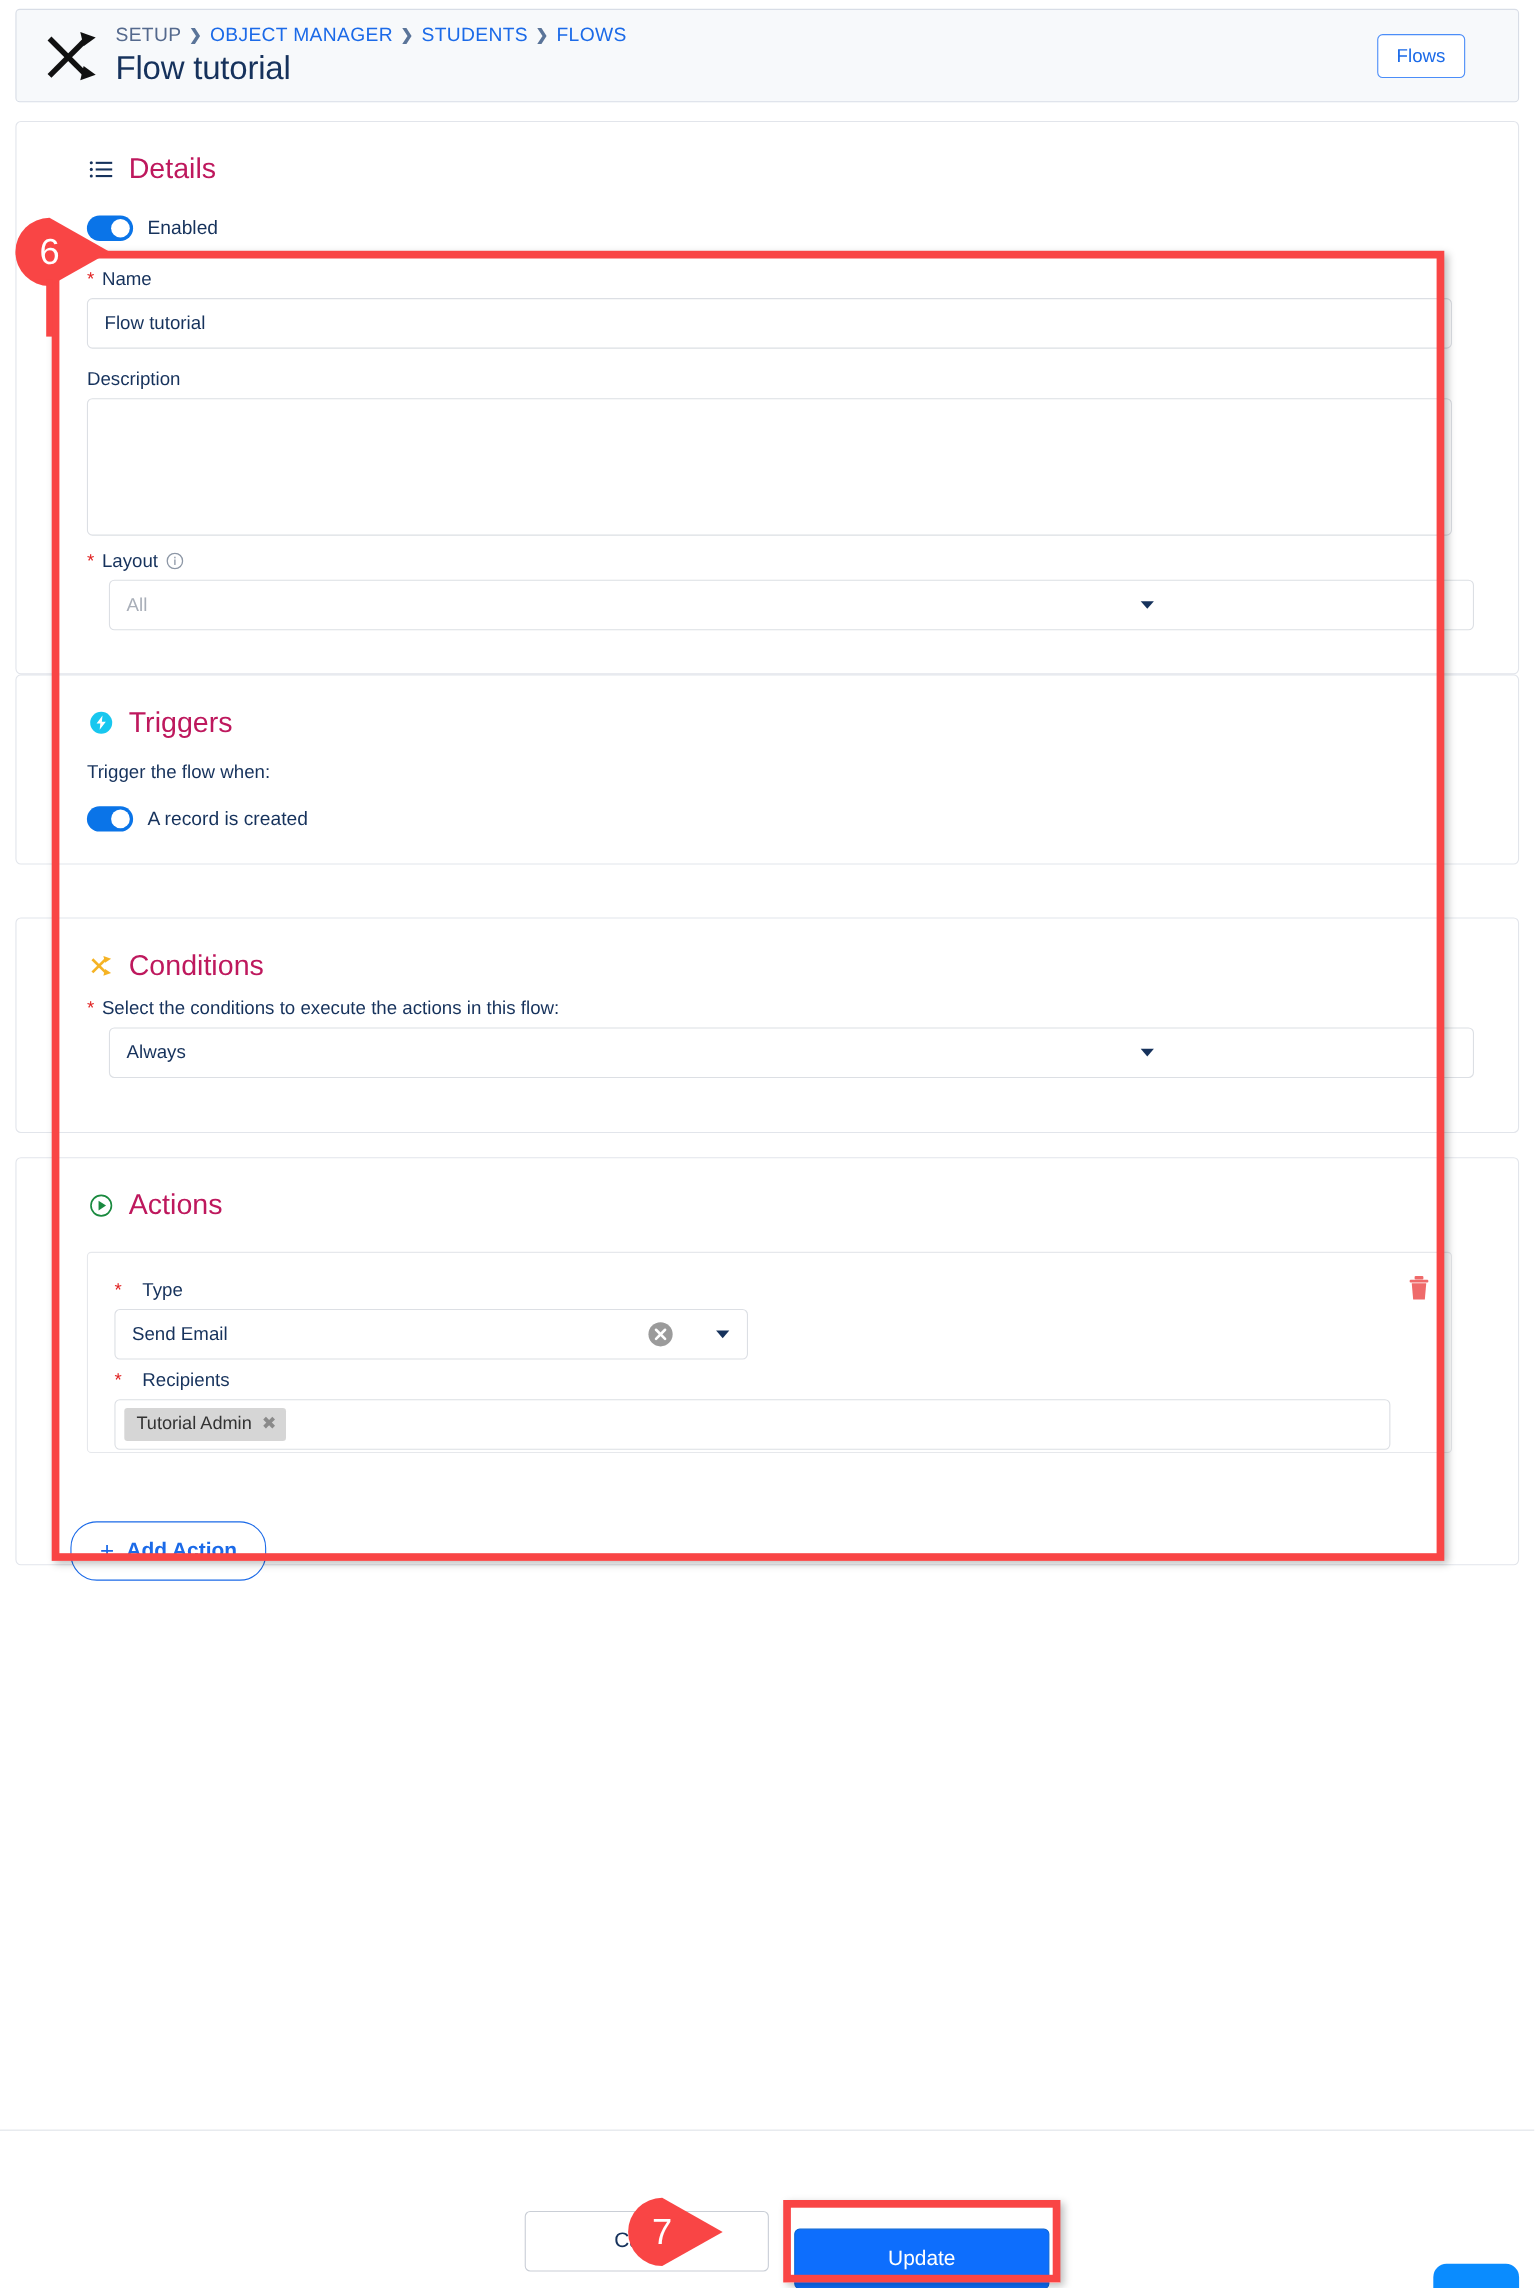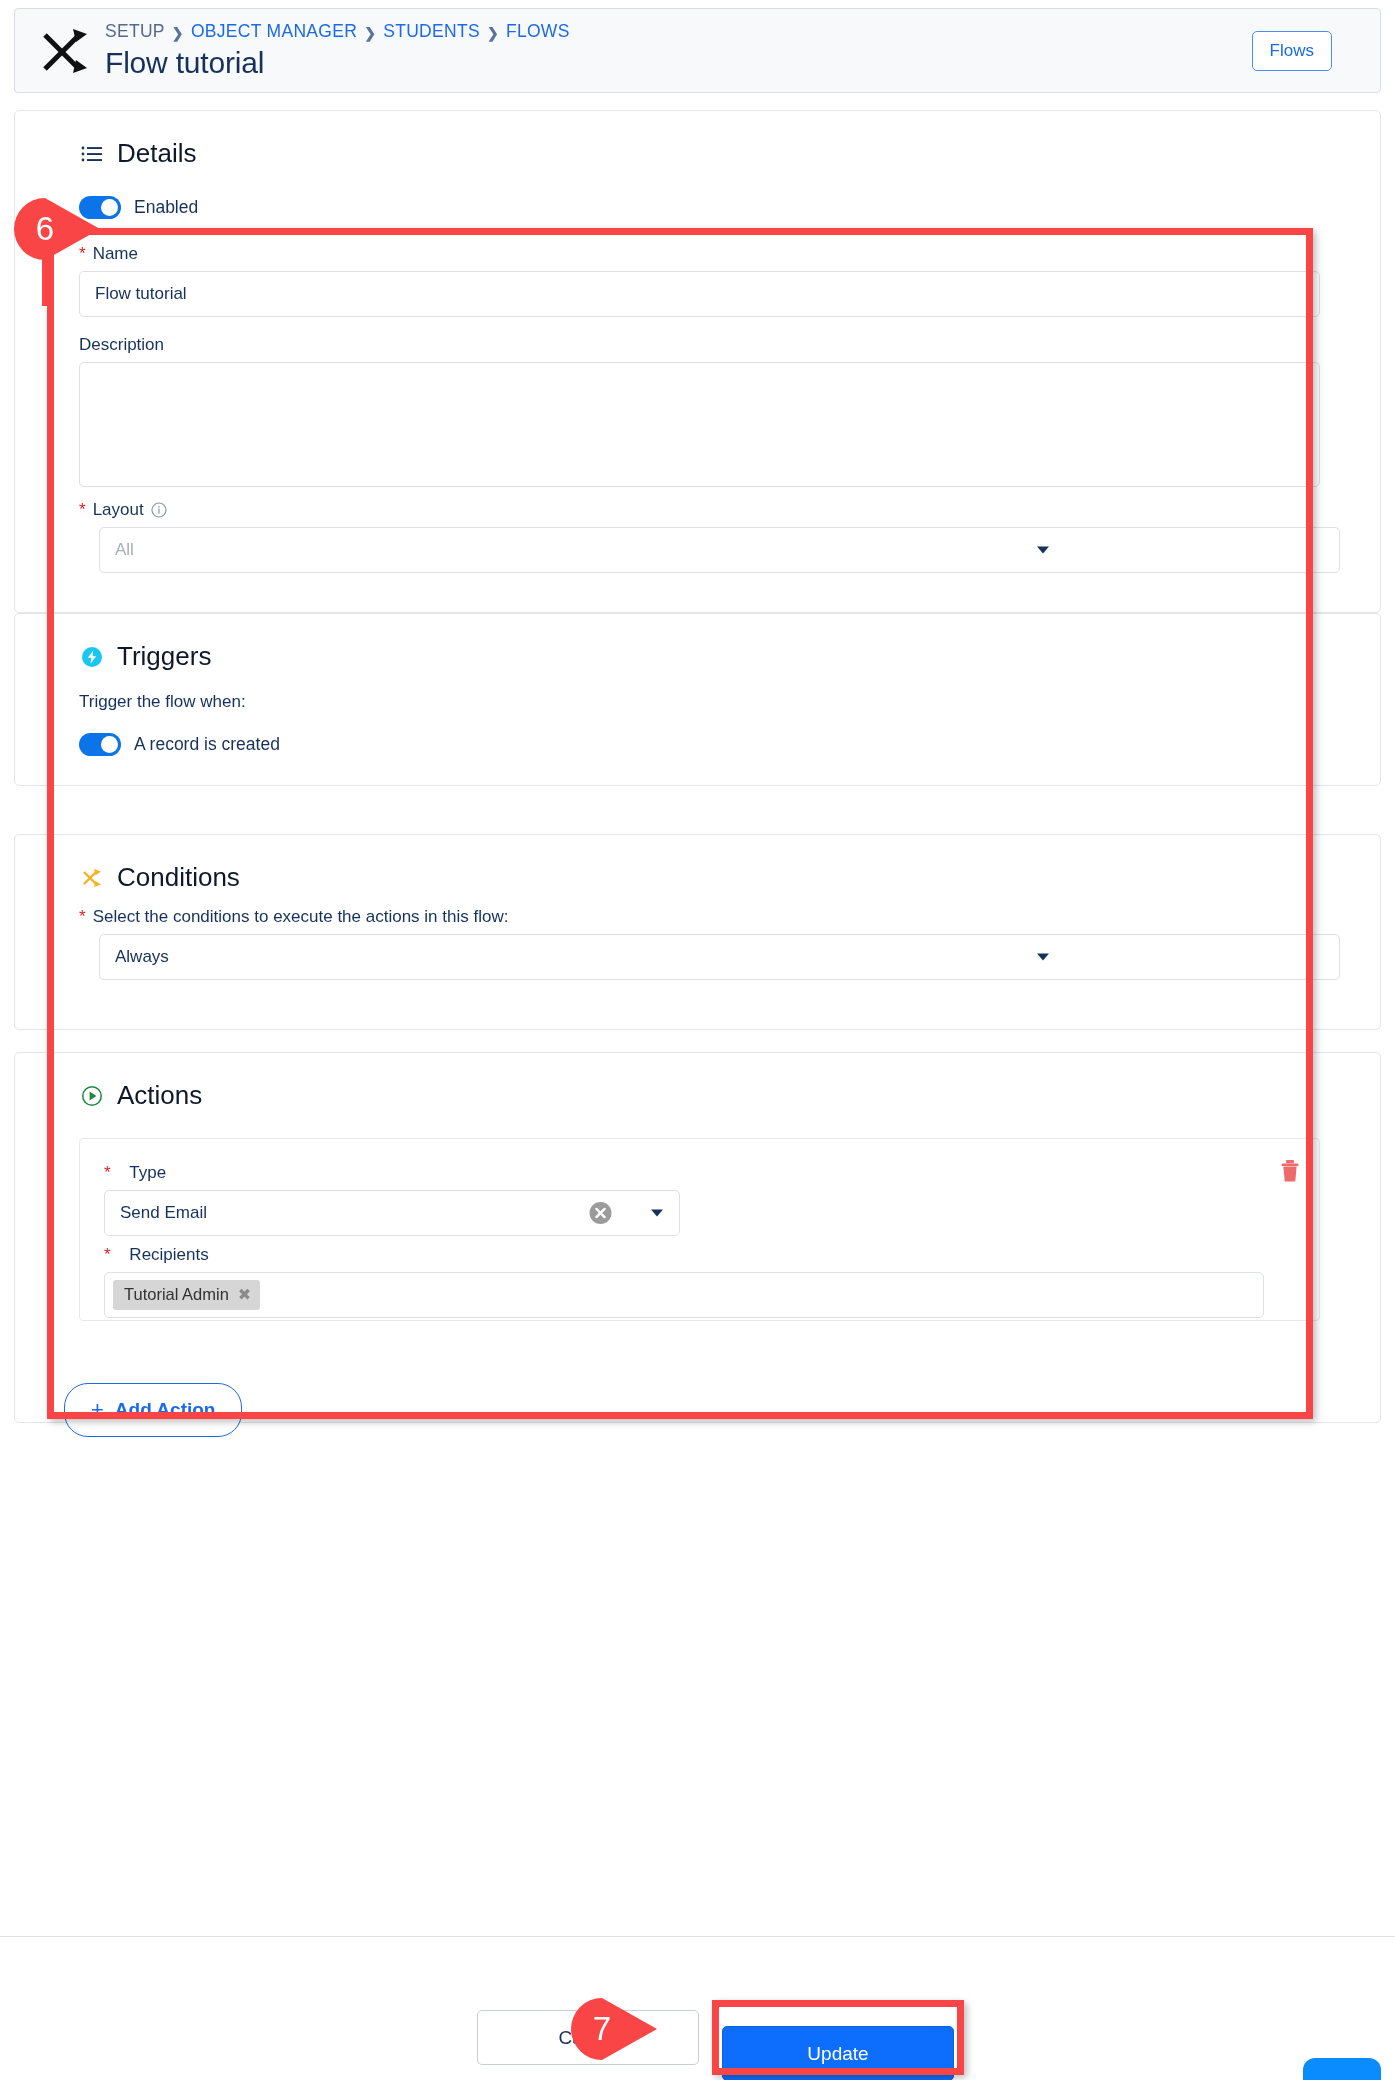--- a/index.html
+++ b/index.html
@@ -21,21 +21,21 @@
     border-radius:4px;
     display:flex; align-items:center;
   }
   .header-icon {
     width:56px; height:56px; margin-left:22px; margin-right:8px;
     flex:0 0 auto; display:flex; align-items:center; justify-content:center;
   }
   .header-text { flex:1 1 auto; padding-left:4px; }
   .breadcrumb {
     font-size:17.5px; letter-spacing:0.3px; line-height:1.1;
-    display:flex; align-items:flex-end; gap:7px; margin-bottom:6px;
+    display:flex; align-items:center; gap:7px; margin-bottom:6px;
   }
   .crumb-static { color:#54698d; }
   .crumb-link { color:#1b6ae8; cursor:pointer; }
   .crumb-sep { color:#5a7499; font-size:14px; font-weight:bold; }
   .page-title {
     font-size:30px; font-weight:400; color:#16325c; line-height:1.05;
     letter-spacing:-0.2px;
   }
   .flows-btn {
     margin-right:48px; flex:0 0 auto;
@@ -52,21 +52,21 @@
   }
   #card-details    { top:110px;  height:503px; }
   #card-triggers   { top:613px;  height:173px; }
   #card-conditions { top:834px;  height:196px; }
   #card-actions    { top:1052px; height:371px; }
 
   .section-head {
     display:flex; align-items:center; gap:14px;
     padding-left:66px; padding-top:27px;
   }
-  .section-title { font-size:26px; color:#0f172a; font-weight:400; }
+  .section-title { font-size:26px; color:#be185d; font-weight:400; }
 
   .sec-icon { width:22px; height:22px; flex:0 0 auto; display:block; }
 
   
   .field { position:absolute; left:64px; }
   .flabel {
     font-size:17px; color:#16325c; margin-bottom:7px;
     display:flex; align-items:center; gap:7px;
   }
   .req { color:#e02020; }

